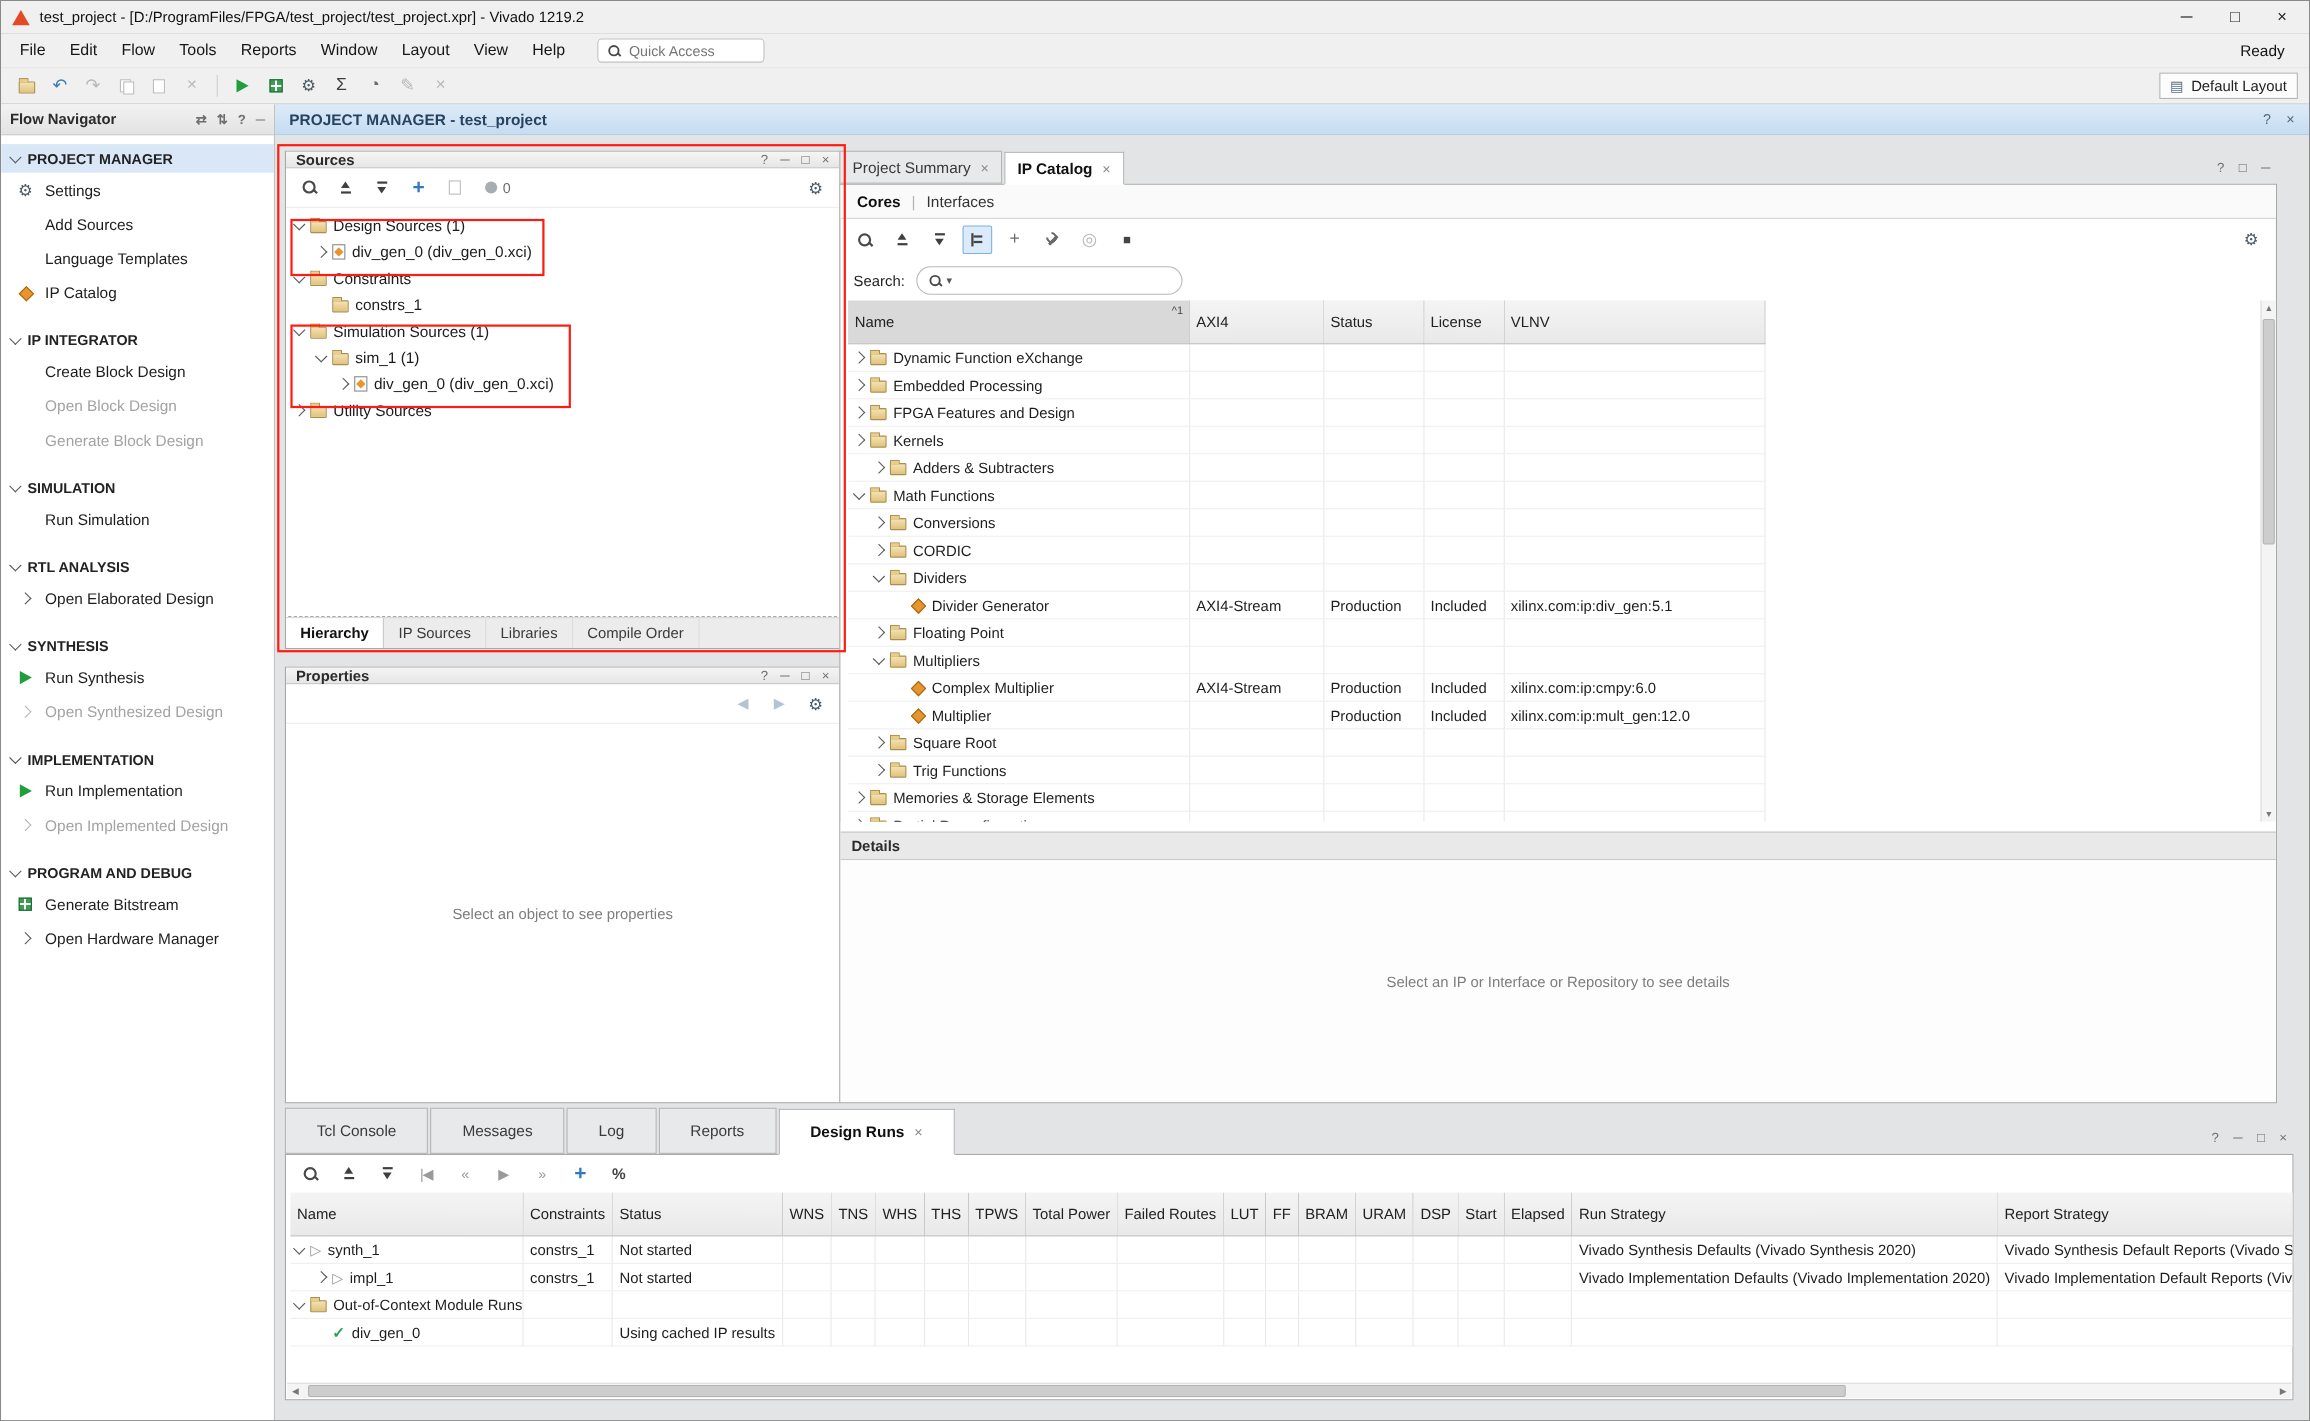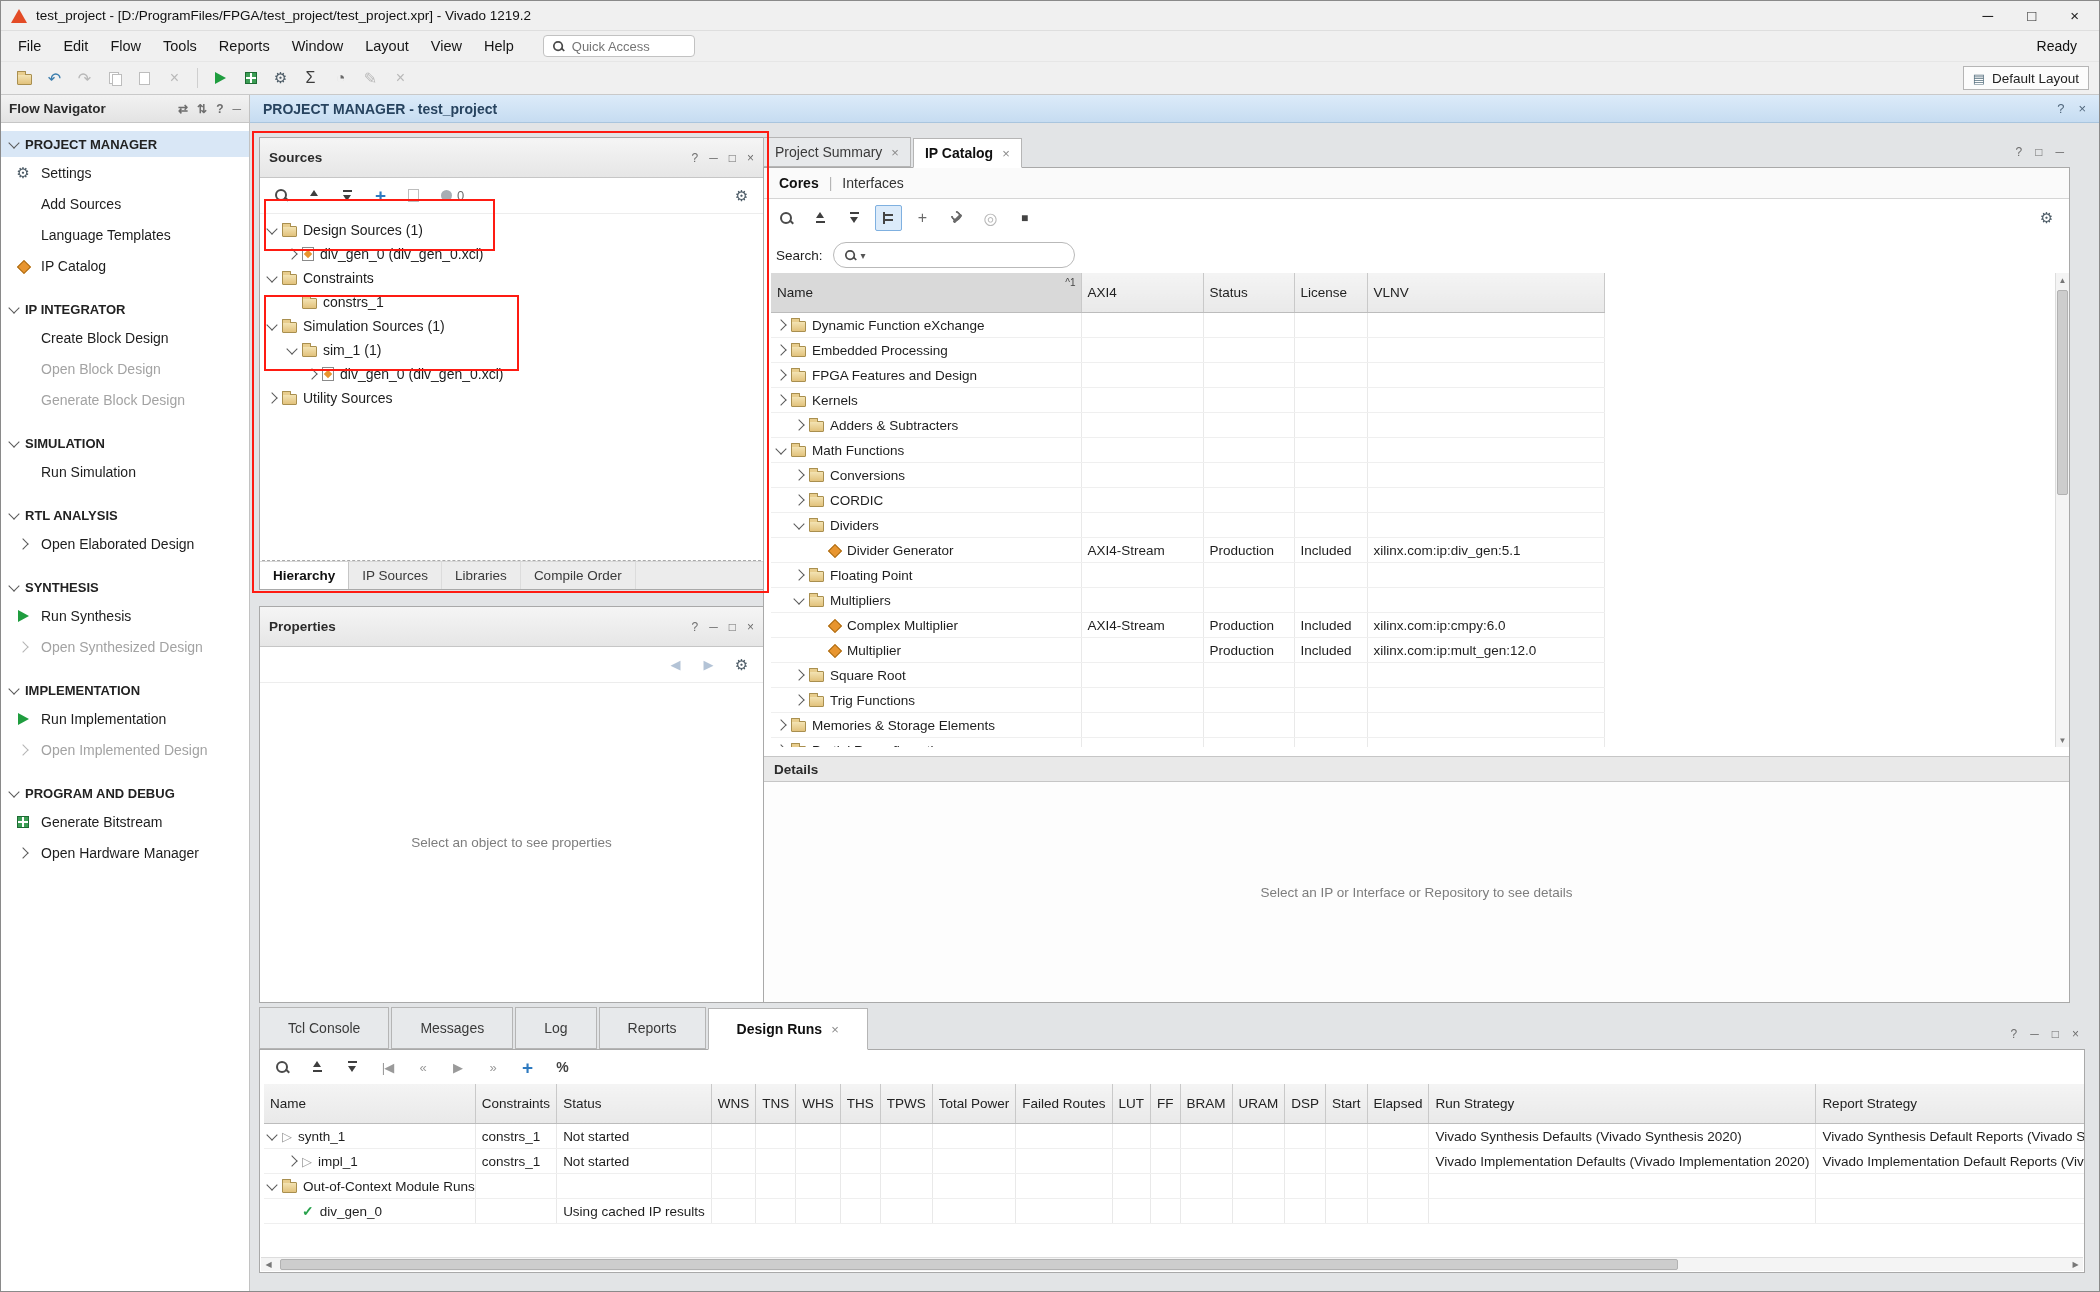--- a/index.html
+++ b/index.html
@@ -84,21 +84,21 @@
   .nav-item.disabled{color:#a3a3a3;}
   .nav-item.disabled .chev{border-color:#b5b5b5;}
   .nav-slot{width:20px;display:inline-flex;align-items:center;justify-content:center;flex:none;}
 
   
   .ws-header{position:absolute;left:249px;top:94px;right:0;height:28px;background:linear-gradient(#dcebf9,#c6dcf1);border-bottom:1px solid #a9c5de;display:flex;align-items:center;padding:0 13px;font-weight:bold;font-size:14px;color:#27435f;}
   .ws-header .hdr-icons{margin-left:auto;display:flex;gap:14px;font-size:13px;color:#51677c;font-weight:normal;}
   .ws-body{position:absolute;left:249px;top:122px;right:0;bottom:0;background:#e2e4e6;}
 
   .panel{position:absolute;background:#fff;border:1px solid #a9a9a9;display:flex;flex-direction:column;}
-  .panel-header{height:40px;background:linear-gradient(#f5f5f5,#e6e6e6);border-bottom:1px solid #c6c6c6;display:flex;align-items:center;padding:0 9px;flex:none;}
+  .panel-header{height:15px;background:linear-gradient(#f5f5f5,#e6e6e6);border-bottom:1px solid #c6c6c6;display:flex;align-items:center;padding:0 9px;flex:none;}
   .panel-title{font-weight:bold;font-size:13.5px;color:#2b2b2b;}
   .ph-icons{margin-left:auto;display:flex;gap:11px;font-size:12px;color:#6e6e6e;}
   .panel-toolbar{height:36px;display:flex;align-items:center;gap:6px;padding:0 8px;border-bottom:1px solid #ededed;flex:none;}
   .badge-circle{display:inline-flex;align-items:center;gap:5px;margin-left:8px;color:#6e6e6e;font-size:13px;}
   .badge-dot{width:11px;height:11px;border-radius:50%;background:#a7adb3;display:inline-block;}
 
   
   .sources-tree{flex:1;padding-top:4px;overflow:hidden;}
   .tree-row{height:24px;display:flex;align-items:center;gap:6px;font-size:14px;white-space:nowrap;}
   .dash{border-top:1px dashed #a9a9a9;margin:0 2px;flex:none;}

